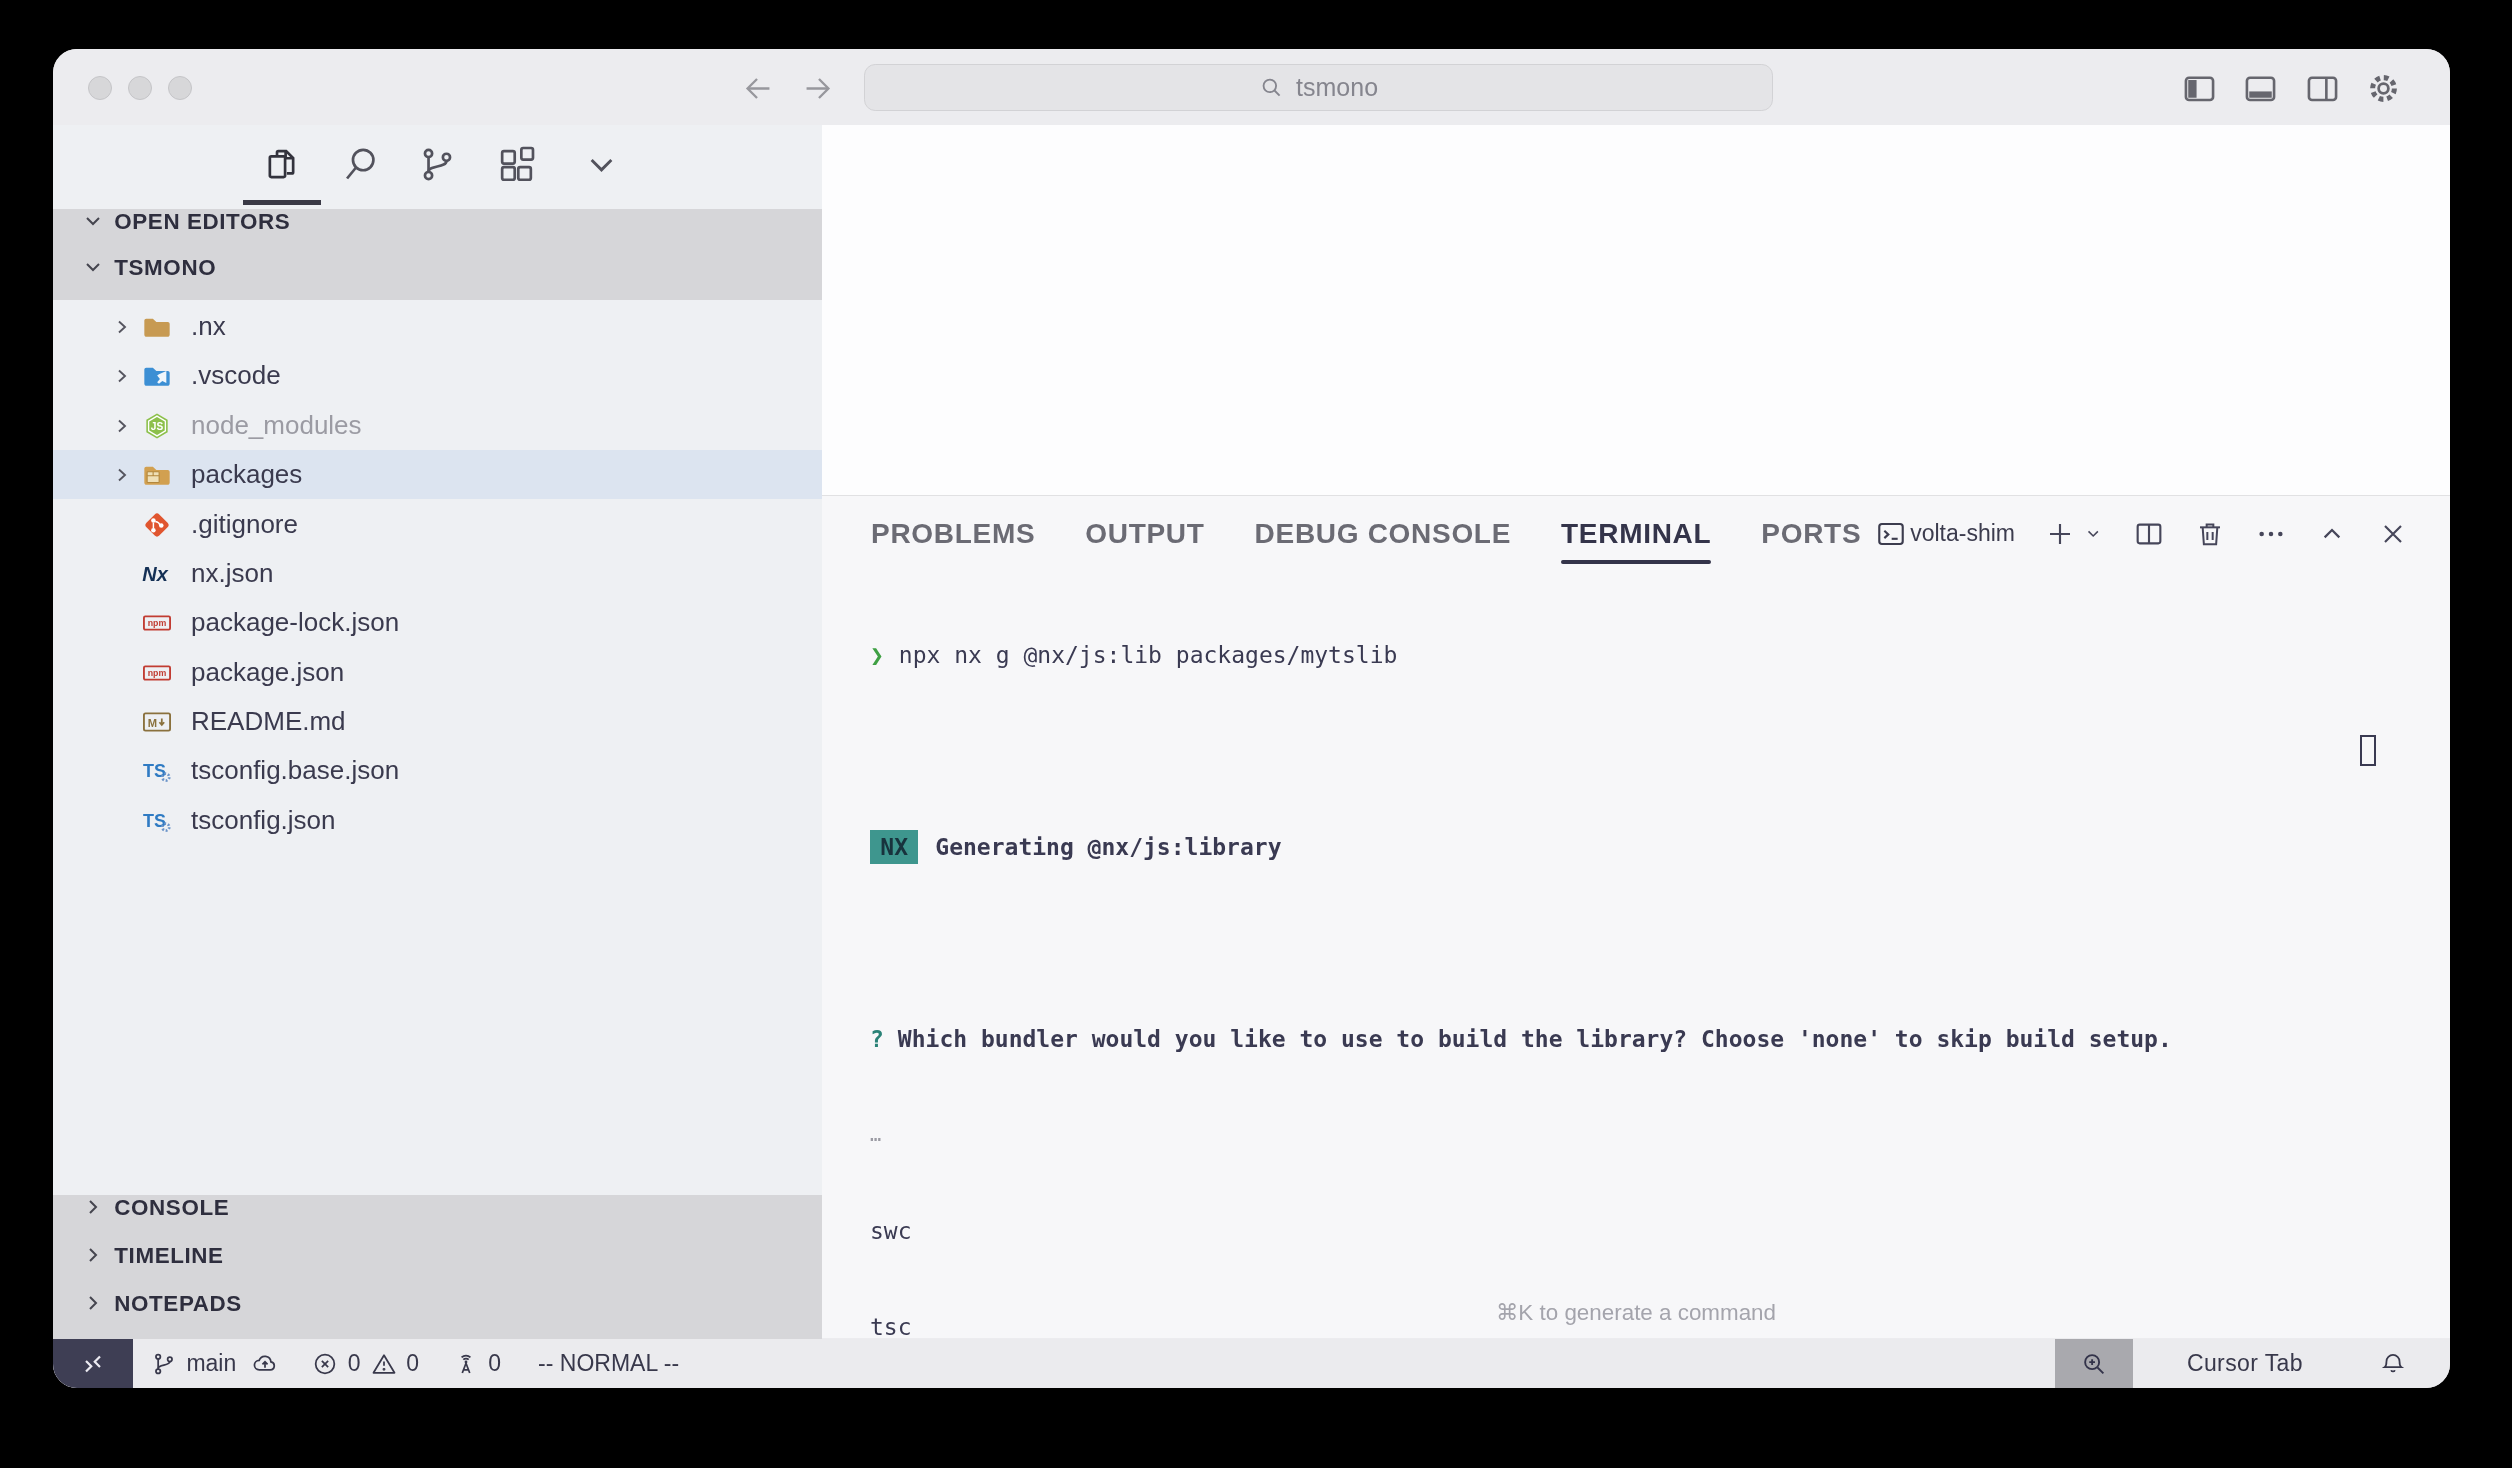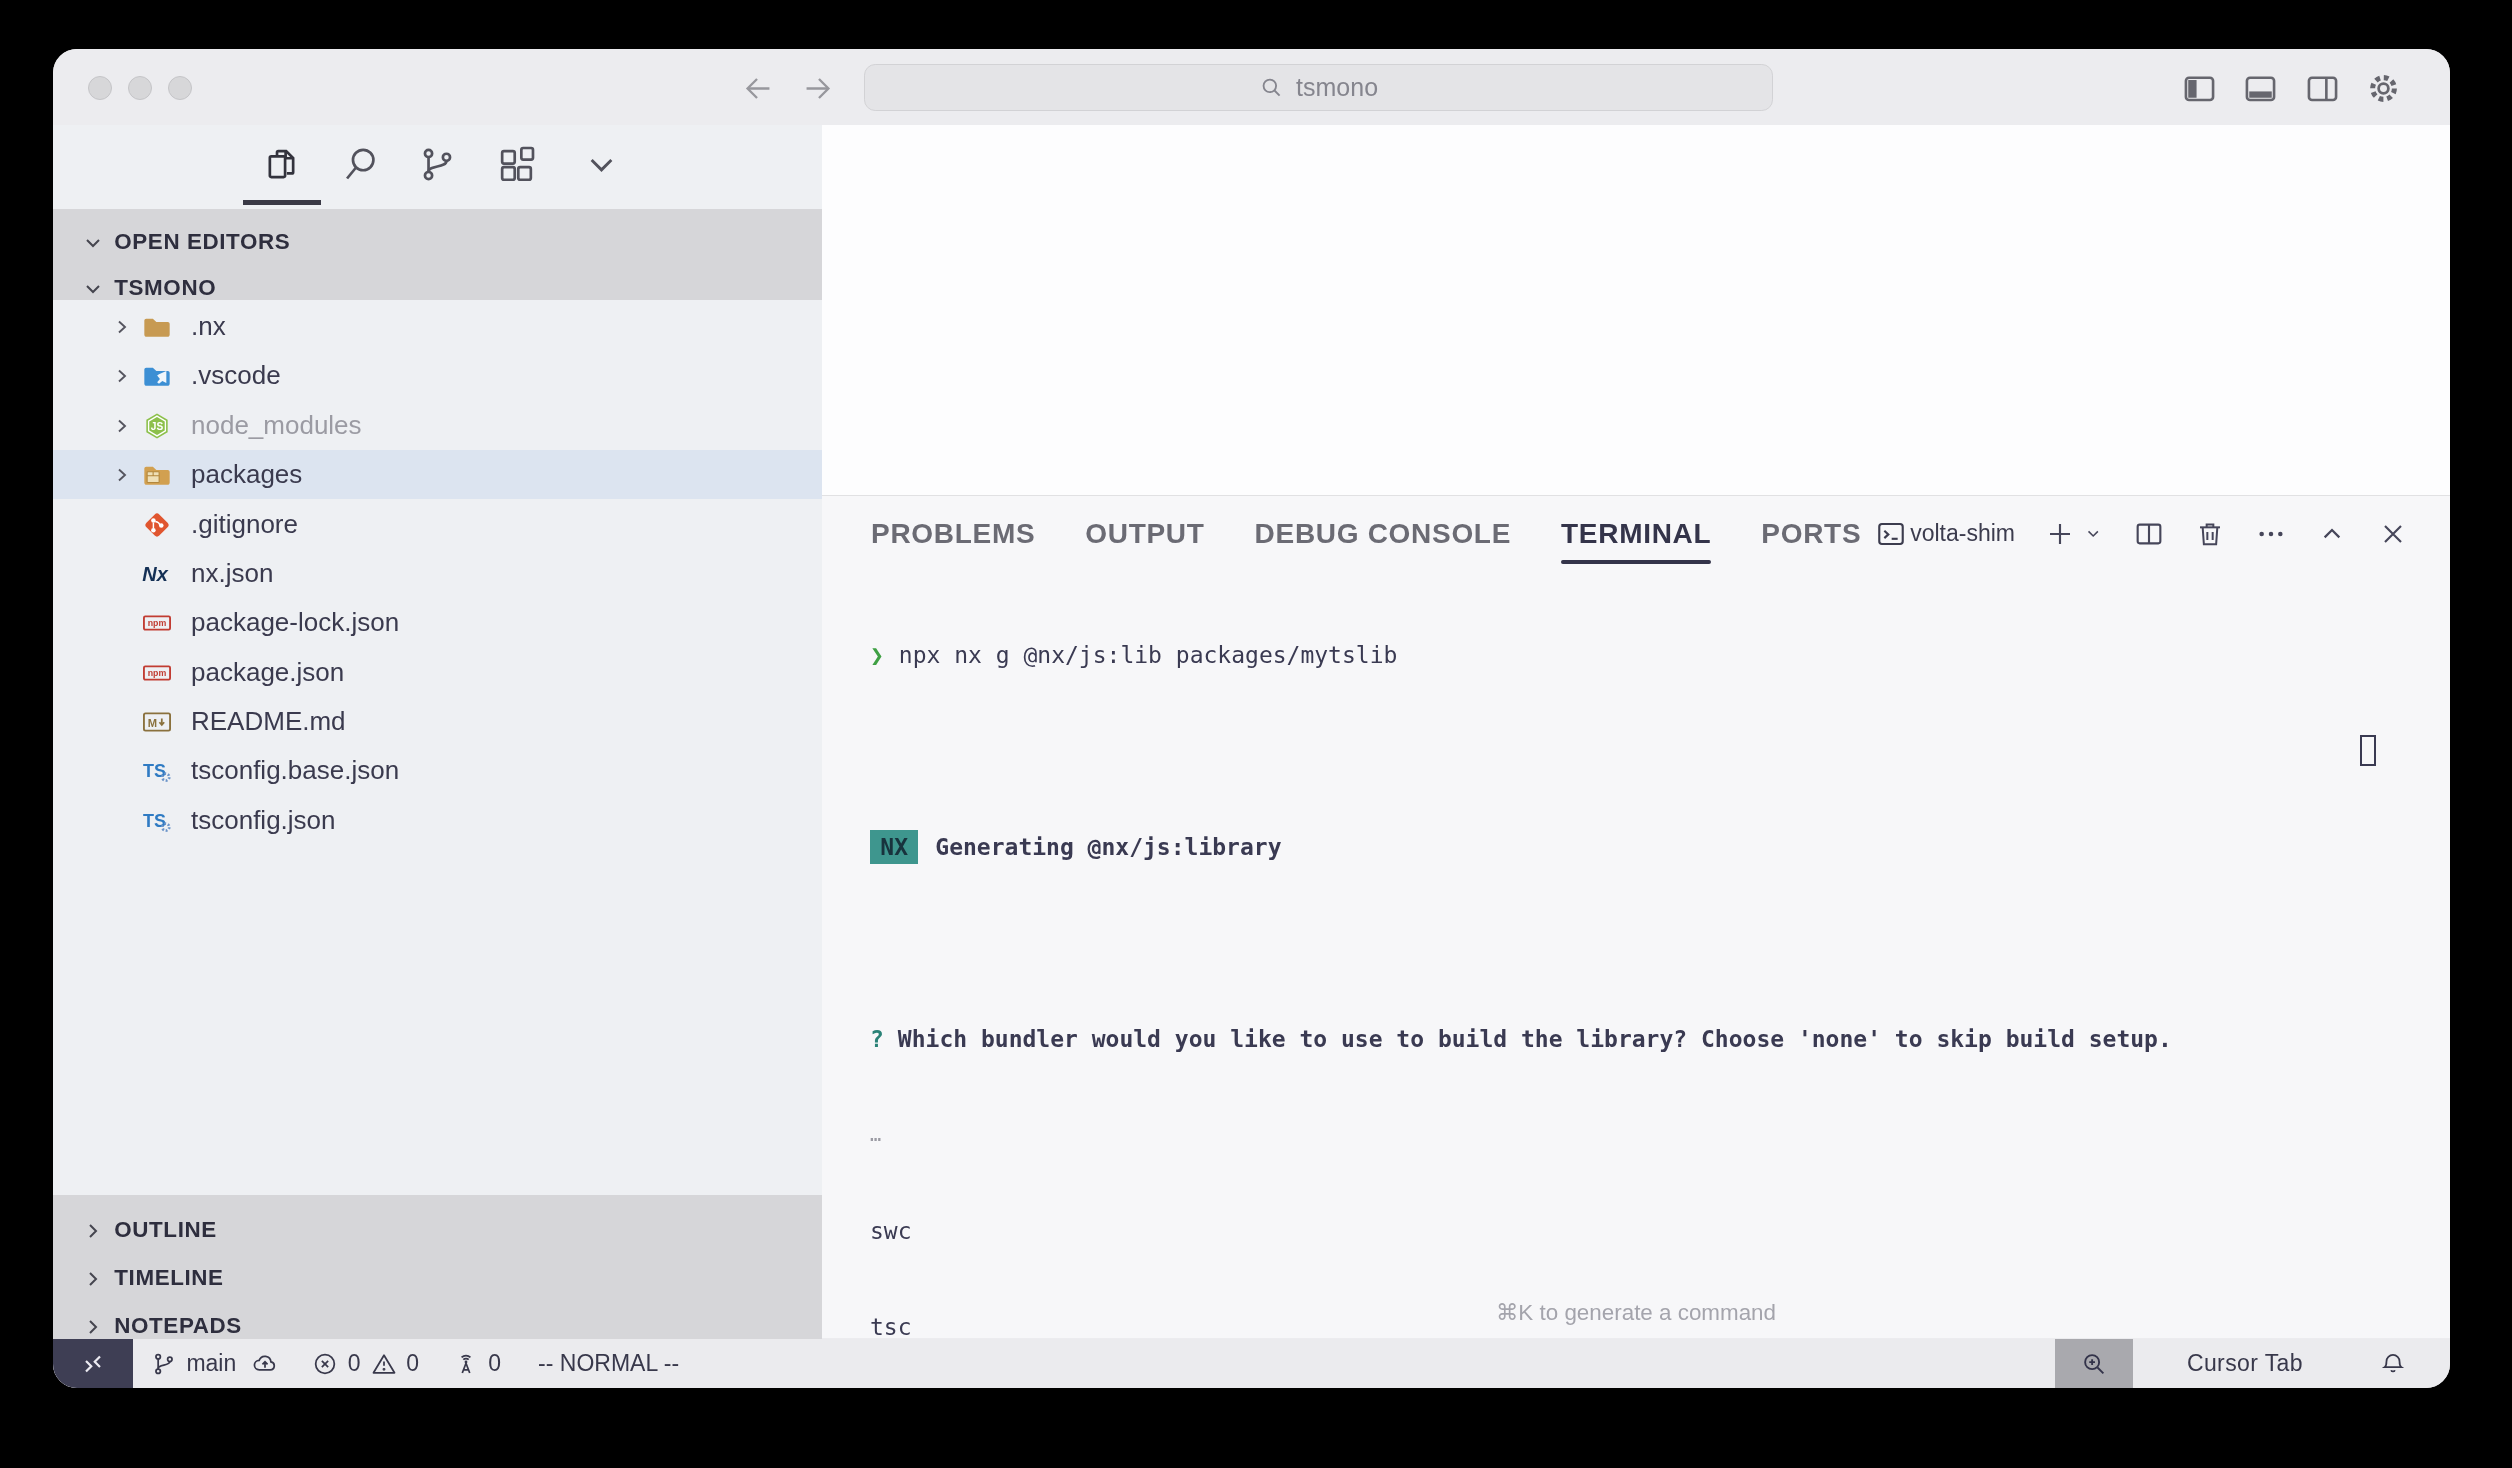--- a/index.html
+++ b/index.html
@@ -20,21 +20,21 @@
   .tb-icons .navbtn { width:39px; height:39px; }
 
   
   .sidebar { position:absolute; left:0; top:76px; width:769px; height:1213px; background:#eef0f3; }
   .activity { position:absolute; top:0; left:0; width:100%; height:84px; color:#52525c; }
   .act-icon { position:absolute; top:17px; width:45px; height:45px; display:flex; align-items:center; justify-content:center; }
   .act-icon.active { color:#33333d; }
   .act-underline { position:absolute; left:190px; top:75px; width:78px; height:4.7px; background:#3a3a46; }
 
   .tree-head { position:absolute; top:84px; left:0; width:100%; height:91px; background:#d6d6d9; }
-  .sect-row { display:flex; align-items:flex-end; height:46px; padding-left:28px; gap:9.3px; color:#2e2e3e; font-size:22.4px; font-weight:bold; letter-spacing:0.6px; }
+  .sect-row { display:flex; align-items:flex-start; height:46px; padding-left:28px; gap:9.3px; color:#2e2e3e; font-size:22.4px; font-weight:bold; letter-spacing:0.6px; }
   .sect-chev { width:24px; height:24px; color:#45454f; }
 
   .tree { position:absolute; top:177px; left:0; width:100%; }
   .trow { position:absolute; left:0; width:100%; height:49px; display:flex; align-items:center; font-size:26px; color:#3a3a4e; }
   .trow.selected { background:#dce4f0; }
   .trow .chev { position:absolute; left:57px; width:24px; height:24px; color:#55555f; }
   .trow .ficon { position:absolute; left:87px; width:34px; height:34px; display:flex; align-items:center; justify-content:center; }
   .trow .flabel { position:absolute; left:138px; white-space:nowrap; }
   .trow .flabel.dimmed { color:#9b9ba3; }
 
@@ -319,21 +319,21 @@
           </span>
         <span class="flabel">tsconfig.json</span>
       </div>
     </div>
 
     <div class="tree-foot">
       <div class="sect-row">
         <svg class="sect-chev" viewBox="0 0 24 24" fill="none" stroke="currentColor" stroke-width="2">
             <path d="M9 6l6 6-6 6"></path>
           </svg>
-        <span>OUTLINE</span>
+        <span>CONSOLE</span>
       </div>
       <div class="sect-row">
         <svg class="sect-chev" viewBox="0 0 24 24" fill="none" stroke="currentColor" stroke-width="2">
             <path d="M9 6l6 6-6 6"></path>
           </svg>
         <span>TIMELINE</span>
       </div>
       <div class="sect-row">
         <svg class="sect-chev" viewBox="0 0 24 24" fill="none" stroke="currentColor" stroke-width="2">
             <path d="M9 6l6 6-6 6"></path>

